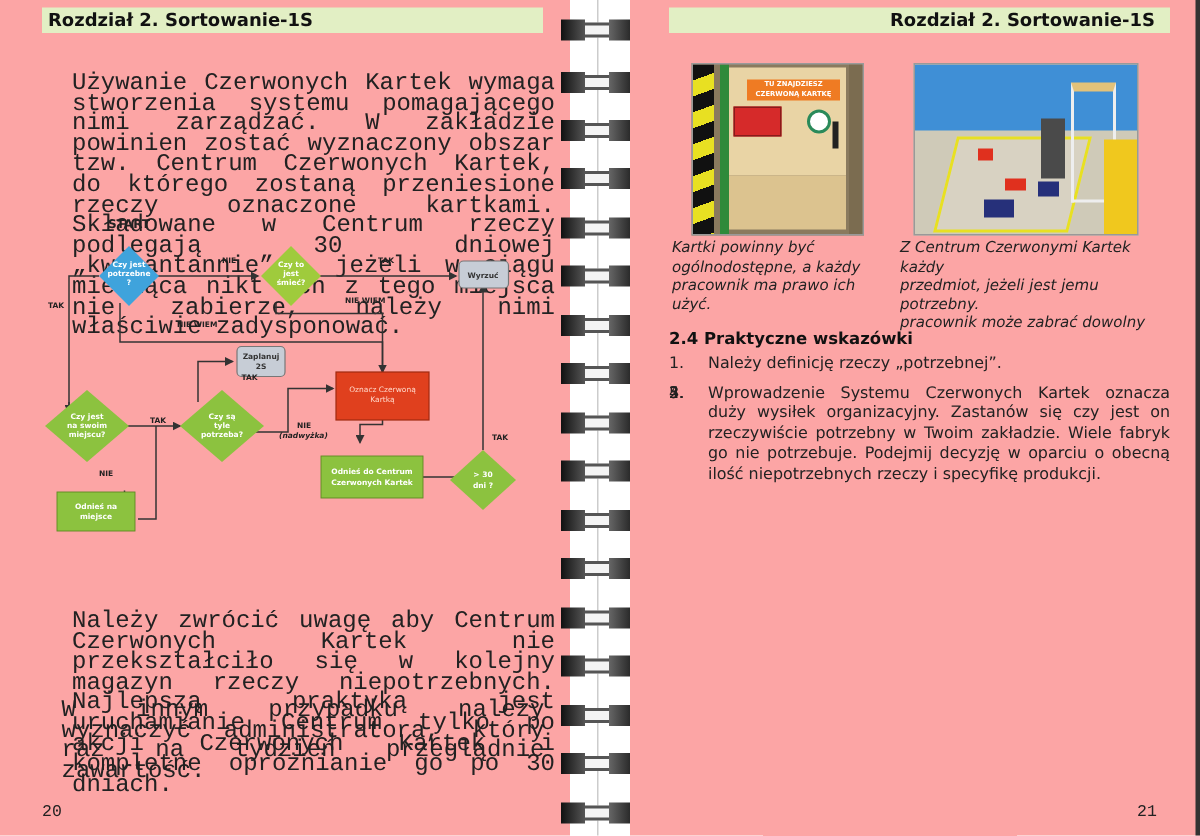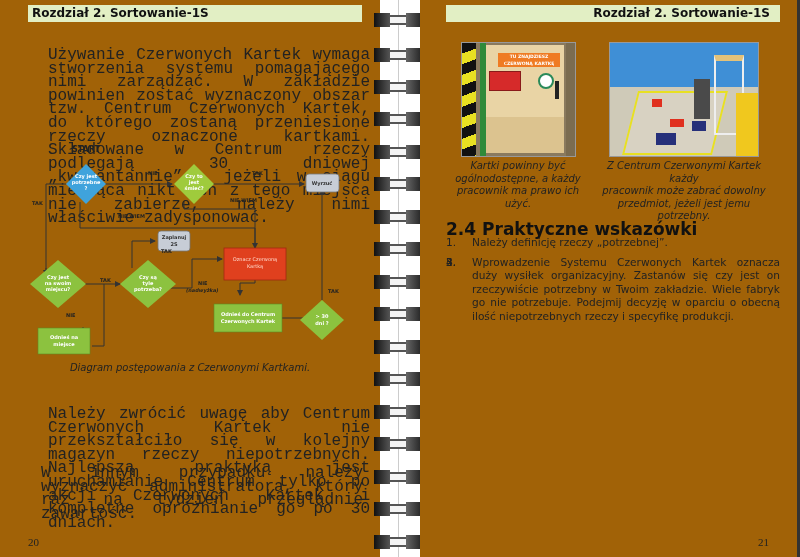--- a/index.html
+++ b/index.html
@@ -1,36 +1,36 @@
 <!DOCTYPE html>
 <html><head>
   <meta charset="utf-8">
   <style>
     html, body { margin:0; padding:0; }
     body { width:800px; height:557px; overflow:hidden; background:#fff; position:relative;
            font-family:"DejaVu Sans", sans-serif; color:#222; }
-    .page { position:absolute; top:0; height:557px; background:#a16207; }
+    .page { position:absolute; top:0; height:557px; background:#fca5a5; }
     .page.left { left:0; width:380px; }
     .page.right { left:420px; width:380px; }
     .right-edge { position:absolute; right:0; top:0; width:3px; height:557px; background:#333; }
     .header-bar { position:absolute; top:5px; height:17px; background:#e2efc4; font-weight:bold;
                   font-size:12px; line-height:17px; color:#111; }
     .left .header-bar { left:28px; width:330px; padding-left:4px; }
     .right .header-bar { left:26px; width:334px; text-align:right; padding-right:10px; box-sizing:border-box; }
     .para { position:absolute; font-size:16px; line-height:13.6px; text-align:justify; color:#222; margin:16px;font-family:Liberation Mono, monospace; }
-    .caption { position:absolute; font-style:italic; font-size:10px; line-height:12.5px; text-align:center; color:#222; }
-    .page-num { position:absolute; top:536px; font-family:Liberation Serif, serif; font-size:11px; color:#222; }
+    .caption { position:absolute; font-style:italic; font-size:10px; line-height:12.5px; color:#222; }
+    .page-num { position:absolute; top:536px; font-family:Liberation Mono, monospace; font-size:11px; color:#222; }
     .spine { position:absolute; left:398px; top:0; width:1px; height:557px; background:#ccc; }
     .ring { position:absolute; left:374px; width:48px; height:14px; }
     .ring .l { position:absolute; left:0; top:0; width:16px; height:14px; background:linear-gradient(90deg,#111,#555); }
     .ring .r { position:absolute; right:0; top:0; width:16px; height:14px; background:linear-gradient(90deg,#666,#222); }
     .ring .m1 { position:absolute; left:16px; top:2px; width:16px; height:10px; border-top:2px solid #555; border-bottom:2px solid #555; box-sizing:border-box; background:#f4f4f4; }
     .flow { position:absolute; left:20px; top:140px; width:340px; height:220px; }
     .flow text { font-family:"DejaVu Sans", sans-serif; }
-    .section-title { position:absolute; left:26px; top:219px; font-weight:bold; font-size:17px; color:#111; }
+    .section-title { position:absolute; left:26px; top:219px; font-weight:bold; font-size:11px; color:#111; }
     .list { position:absolute; left:26px; top:236px; width:334px; margin:0; padding:0; list-style:none; }
     .list li { position:relative; padding-left:26px; font-size:10.6px; line-height:13.6px; text-align:justify; margin-bottom:6px; }
     .list li .num { position:absolute; left:0; top:0; }
     .photo { position:absolute; border:1px solid #999; overflow:hidden; }
   </style>
 </head>
 <body>
 
 <div class="page left">
   <div class="header-bar">Rozdział 2.  Sortowanie-1S</div>
@@ -133,21 +133,20 @@
       <text x="210" y="62">NIE WIEM</text>
       <text x="141" y="113">TAK</text>
       <text x="80" y="142">TAK</text>
       <text x="178" y="145">NIE</text>
       <text x="166" y="152" font-style="italic">(nadwyżka)</text>
       <text x="46" y="177">NIE</text>
       <text x="308" y="153">TAK</text>
     </g>
   </svg>
 
-  <div class="caption" style="left:20px; top:362px; width:340px;">Diagram postępowania z Czerwonymi Kartkami.</div>
 
   <p class="para" style="left:32px; top:392px; width:322px;">Należy zwrócić uwagę aby Centrum Czerwonych Kartek nie przekształciło się w kolejny magazyn rzeczy niepotrzebnych. Najlepszą praktyką jest uruchamianie Centrum tylko po akcji Czerwonych Kartek i kompletne opróżnianie go po 30 dniach.</p>
   <p class="para" style="left:25px; top:451px; width:322px;">W innym przypadku należy wyznaczyć administratora, który raz na tydzień przeglądnie zawartość.</p>
 
   <div class="page-num" style="left:28px;">20</div>
 </div>
 
 <div class="spine"></div>
 <div>
   <div class="ring" style="top:13px;">
@@ -266,22 +265,22 @@
     <div style="position:absolute; left:42px; top:56px; width:10px; height:8px; background:#e0301e;"></div>
     <div style="position:absolute; left:60px; top:76px; width:14px; height:8px; background:#e0301e;"></div>
     <div style="position:absolute; left:46px; top:90px; width:20px; height:12px; background:#26307a;"></div>
     <div style="position:absolute; left:82px; top:78px; width:14px; height:10px; background:#26307a;"></div>
     <div style="position:absolute; left:84px; top:36px; width:16px; height:40px; background:#4a4a4a;"></div>
     <div style="position:absolute; left:104px; top:12px; width:26px; height:72px; border:2px solid #eee; border-top:6px solid #e3c27a;"></div>
     <div style="position:absolute; left:126px; top:50px; width:22px; height:63px; background:#f0c81e;"></div>
   </div>
   <div class="caption" style="left:180px; top:160px; width:168px;">
     <div>Z Centrum Czerwonymi Kartek każdy</div>
+    <div>przedmiot, jeżeli jest jemu potrzebny.</div>
     <div>pracownik może zabrać dowolny</div>
-    <div>przedmiot, jeżeli jest jemu potrzebny.</div>
   </div>
 
   <div class="section-title">2.4 Praktyczne wskazówki</div>
 
   <ol class="list">
     <li><span class="num">1.</span><span>Należy definicję rzeczy „potrzebnej”.</span></li>
     <li><span class="num">2.</span></li>
     <li><span class="num">3.</span></li>
     <li><span class="num">4.</span></li>
     <li><span class="num">5.</span><span>Wprowadzenie Systemu Czerwonych Kartek oznacza duży wysiłek organizacyjny. Zastanów się czy jest on rzeczywiście potrzebny w Twoim zakładzie. Wiele fabryk go nie potrzebuje. Podejmij decyzję w oparciu o obecną ilość niepotrzebnych rzeczy i specyfikę produkcji.</span></li>

